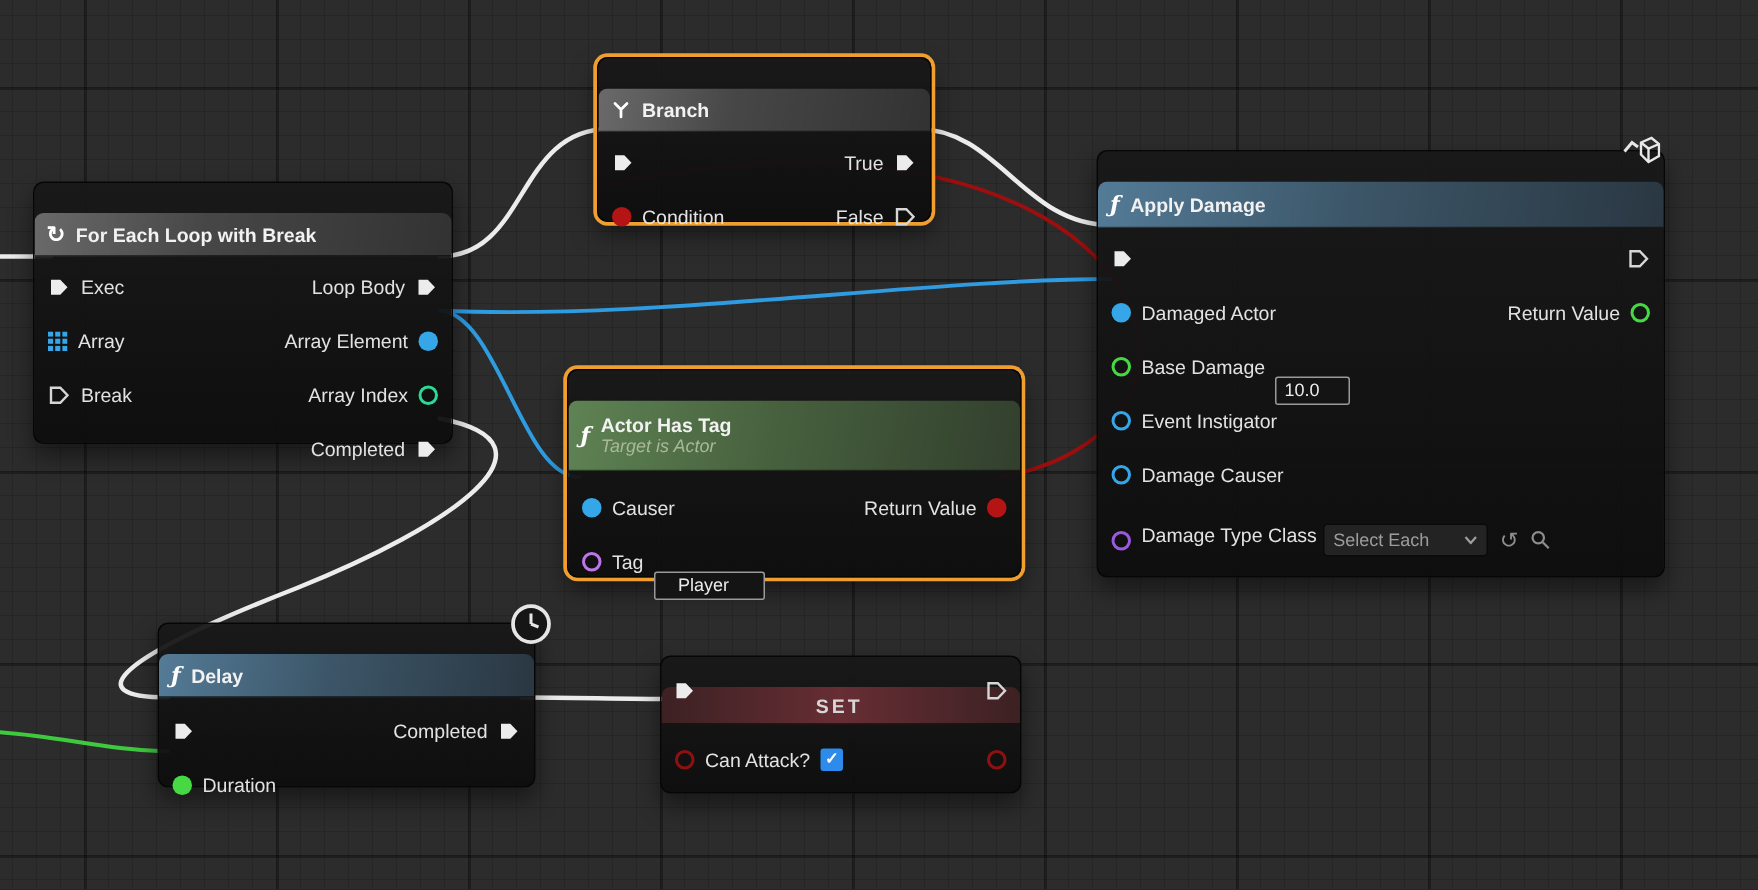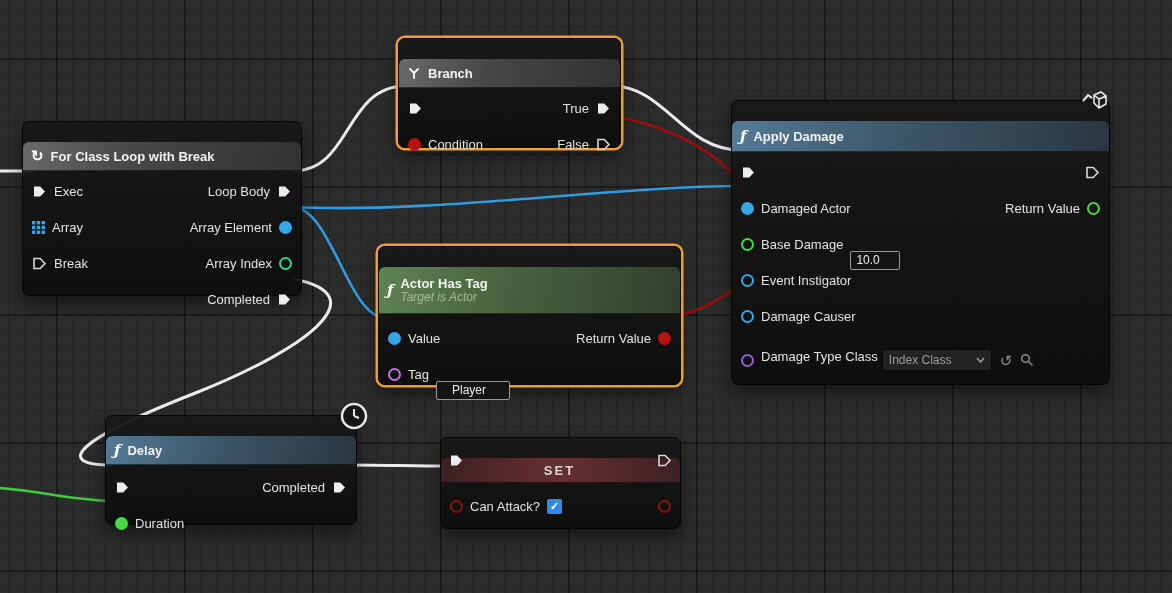--- a/index.html
+++ b/index.html
@@ -100,21 +100,21 @@
     <path class="w w-obj" d="M293,207 C332,209 348,318 386,318"></path>
     <path class="w w-bool" d="M668,318 C846,284 766,52 408,122"></path>
     <path class="w w-exec" d="M293,279 C382,296 298,352 198,392 C80,438 50,465 112,465"></path>
     <path class="w w-exec" d="M348,465 C382,465 414,466 448,466"></path>
     <path class="w w-float" d="M-2,488 C42,491 70,500 112,501"></path>
   </svg>
 
   <div class="node" style="left:22px;top:121px;width:278px;height:173px;">
     <div class="hdr hdr-gray">
       <span class="loop-icon">↻</span>
-      <span class="hdr-title">For Class Loop with Break</span>
+      <span class="hdr-title">For Each Loop with Break</span>
     </div>
     <div class="body">
       <div class="row">
         <div class="pg">
           <svg class="pin-svg" width="15" height="15">
               <path d="M2 2.5 H8.2 L13 7.5 L8.2 12.5 H2 Z" fill="#ececec"></path>
             </svg>
           <span class="plabel">Exec</span>
         </div>
         <div class="pg">
@@ -262,21 +262,21 @@
         </div>
         <div class="pg"></div>
       </div>
       <div class="row" style="height:52px;align-items:center;">
         <div class="pg">
           <span class="cpin h-purple"></span>
           <div class="class-col">
             <span class="plabel">Damage Type Class</span>
             <div class="class-controls">
               <div class="select">
-                <span>Index Class</span>
+                <span>Select Each</span>
                 <svg width="9" height="6">
                     <path d="M1 1 L4.5 5 L8 1" fill="none" stroke="#9d9d9d" stroke-width="1.5"></path>
                   </svg>
               </div>
               <span class="gicon">↺</span>
               <svg width="14" height="14">
                   <circle cx="5.5" cy="5.5" r="3.8" fill="none" stroke="#8d8d8d" stroke-width="1.5"></circle>
                   <line x1="8.5" y1="8.5" x2="12.5" y2="12.5" stroke="#8d8d8d" stroke-width="1.5"></line>
                 </svg>
             </div>
@@ -292,21 +292,21 @@
       <span class="fn-icon">ƒ</span>
       <div>
         <div class="hdr-title">Actor Has Tag</div>
         <div class="hdr-sub">Target is Actor</div>
       </div>
     </div>
     <div class="body" style="padding-top:6px;">
       <div class="row">
         <div class="pg">
           <span class="cpin f-blue"></span>
-          <span class="plabel">Value</span>
+          <span class="plabel">Causer</span>
         </div>
         <div class="pg">
           <span class="plabel">Return Value</span>
           <span class="cpin f-red"></span>
         </div>
       </div>
       <div class="row">
         <div class="pg">
           <span class="cpin h-violet"></span>
           <span class="plabel">Tag</span>

